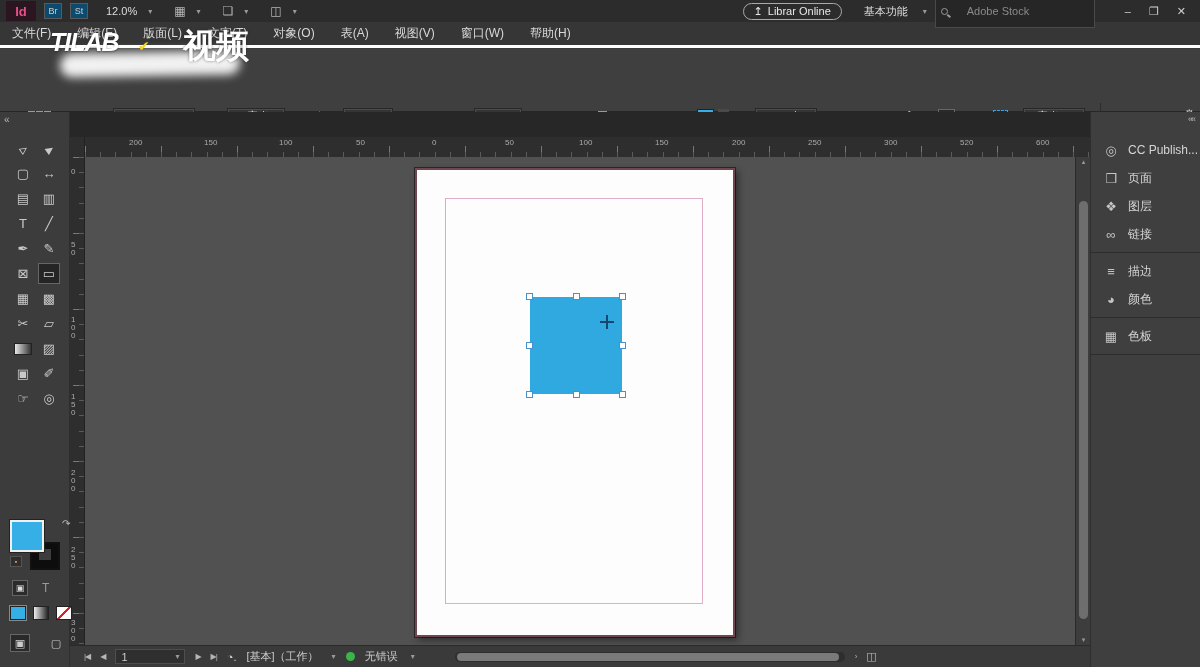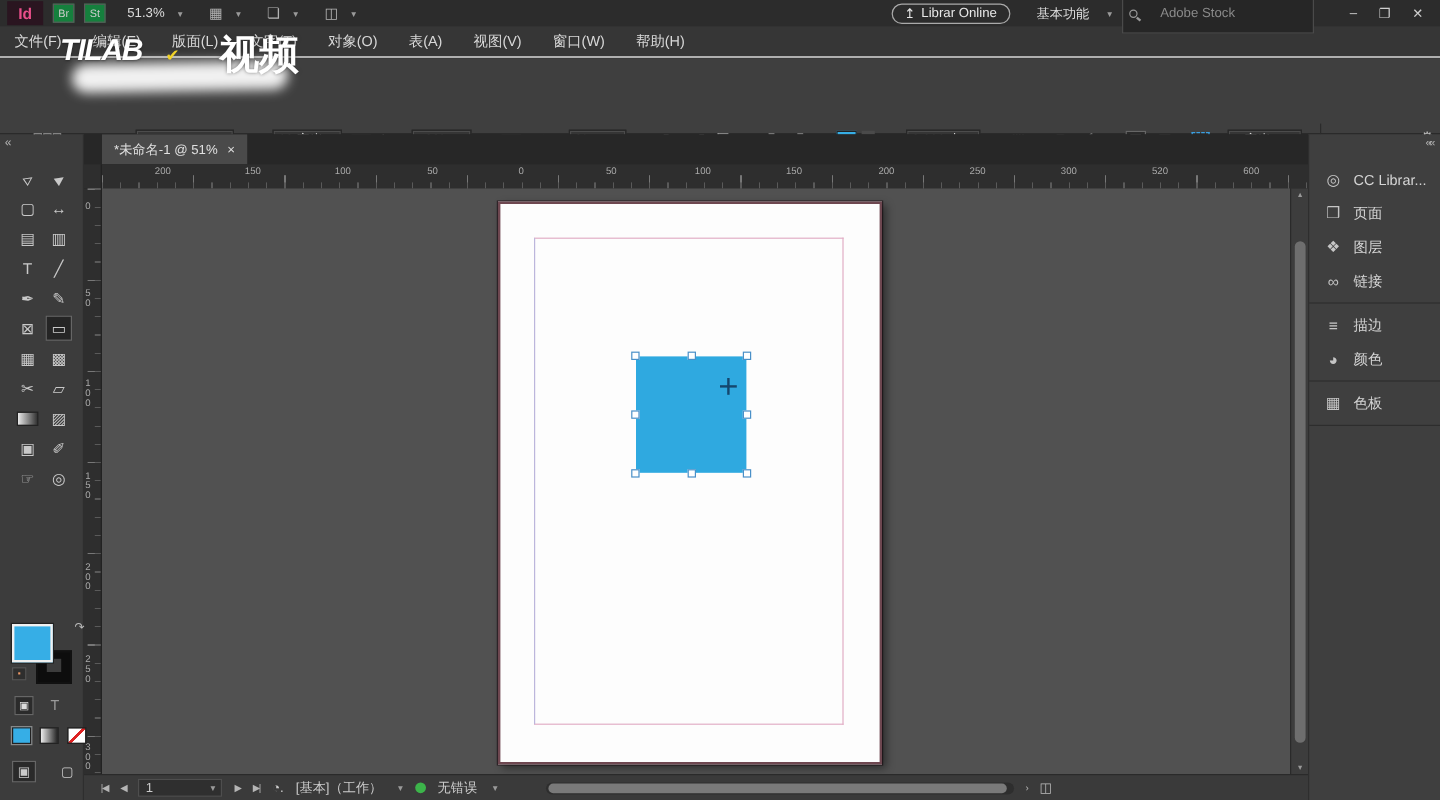--- a/index.html
+++ b/index.html
@@ -1,32 +1,32 @@
 <!DOCTYPE html>
 <html><head>
 <meta charset="utf-8">
 <style>
   *{margin:0;padding:0;box-sizing:border-box;font-family:"Liberation Sans","DejaVu Sans",sans-serif;}
   html,body{width:1200px;height:667px;overflow:hidden;background:#3a3a3a;color:#cfcfcf;}
   .abs{position:absolute;}
   
   .appbar{position:absolute;left:0;top:0;width:1200px;height:22px;background:#2c2c2c;display:flex;align-items:center;gap:8px;padding:0 6px;z-index:5;}
   .idlogo{width:30px;height:20px;background:#2a1520;color:#e94f8a;font-weight:bold;font-size:13px;display:flex;align-items:center;justify-content:center;}
-  .sqbtn{width:18px;height:16px;background:#15803d;border:1px solid #5a5a5a;color:#ccc;font-size:9px;display:flex;align-items:center;justify-content:center;}
+  .sqbtn{width:18px;height:16px;background:#0c4a6e;border:1px solid #5a5a5a;color:#ccc;font-size:9px;display:flex;align-items:center;justify-content:center;}
   .zoomctl{font-size:11px;color:#ddd;margin-left:10px;}
   .ddc{color:#9a9a9a;font-size:8px;margin-left:3px;}
   .grpicon{color:#b5b5b5;font-size:12px;margin-left:14px;}
   .pill{margin-left:auto;border:1px solid #aaa;border-radius:10px;height:17px;display:flex;align-items:center;gap:5px;padding:0 10px;color:#e8e8e8;font-size:11px;}
   .wsname{font-size:11px;color:#ddd;margin:0 4px 0 14px;}
   .stock{width:160px;height:16px;background:#262626;border:1px solid #4a4a4a;display:flex;align-items:center;gap:19px;padding:16px 5px;color:#8a8a8a;font-size:11px;}
   .lens{width:7px;height:7px;border:1.5px solid #9a9a9a;border-radius:50%;position:relative;}
   .lens::after{content:"";position:absolute;width:4px;height:1.5px;background:#9a9a9a;left:5px;top:6px;transform:rotate(40deg);}
   .winbtns{display:flex;gap:18px;margin-left:22px;margin-right:8px;color:#cfcfcf;font-size:11px;}
   
-  .menubar{position:absolute;left:0;top:22px;width:1200px;height:26px;background:#363636;display:flex;align-items:center;gap:26px;padding:0 12px;font-size:12px;color:#d8d8d8;border-bottom:1px solid #ffffff;}
+  .menubar{position:absolute;left:0;top:22px;width:1200px;height:26px;background:#363636;display:flex;align-items:center;gap:26px;padding:0 12px;font-size:12px;color:#d8d8d8;border-bottom:3px solid #ffffff;}
   
   .ctrlbar{position:absolute;left:0;top:49px;width:1200px;height:63px;background:#3f3f3f;border-bottom:1px solid #262626;font-size:11px;}
   .fld{position:absolute;height:17px;background:#353535;border:1px solid #272727;box-shadow:0 0 0 1px #4c4c4c inset;display:flex;align-items:center;padding:0 4px;color:#e3e3e3;}
   .lab{position:absolute;color:#cfcfcf;}
   .stp{position:absolute;width:9px;height:17px;display:flex;flex-direction:column;align-items:center;justify-content:center;color:#9a9a9a;font-size:5px;line-height:4px;}
   .stp::before{content:"▴";}.stp::after{content:"▾";}
   .dda{position:absolute;width:14px;height:17px;display:flex;align-items:center;justify-content:center;color:#9a9a9a;font-size:8px;}
   .dda::after{content:"▾";}
   .chain{position:absolute;width:16px;height:26px;background:#2b2b2b;border:1px solid #555;color:#ddd;font-size:11px;display:flex;align-items:center;justify-content:center;}
   .cicon{position:absolute;color:#b8b8b8;font-size:12px;}
@@ -115,21 +115,21 @@
   .wm-check{left:138px;top:38px;color:#f2d327;font-size:14px;font-weight:bold;}
   .wm-cjk{left:183px;top:24px;font-size:33px;font-weight:900;color:#fff;text-shadow:0 0 3px rgba(40,40,40,.55);filter:blur(.3px);}
 </style>
 </head>
 <body>
 
 <div class="appbar">
   <div class="idlogo">Id</div>
   <div class="sqbtn">Br</div>
   <div class="sqbtn">St</div>
-  <span class="zoomctl">51.3%</span>
+  <span class="zoomctl">12.0%</span>
     <span class="ddc">▾</span>
   <span class="grpicon">▦</span>
     <span class="ddc">▾</span>
   <span class="grpicon">❏</span>
     <span class="ddc">▾</span>
   <span class="grpicon">◫</span>
     <span class="ddc">▾</span>
   <div class="pill">
       <span>↥</span>
       <span>Librar Online</span>
@@ -293,26 +293,20 @@
     <span class="apchip ap-grad"></span>
     <span class="apchip ap-none"></span>
   </div>
   <div class="viewrow">
     <span class="vbox act">▣</span>
     <span class="vbox">▢</span>
   </div>
 </div>
 
 <div class="docarea">
-  <div class="tabbar">
-    <div class="dtab">
-      <span>*未命名-1 @ 51%</span>
-      <span>×</span>
-    </div>
-  </div>
   <div class="rulerrow">
     <div class="rcorner"></div>
     <div class="hruler">
       <span style="left:44px;">200</span>
         <span style="left:119px;">150</span>
       <span style="left:194px;">100</span>
         <span style="left:271px;">50</span>
       <span style="left:347px;">0</span>
         <span style="left:420px;">50</span>
       <span style="left:494px;">100</span>
@@ -378,21 +372,21 @@
     <span style="color:#bbb;">◫</span>
   </div>
 </div>
 
 <div class="rightpanel">
   <span class="rphead">««</span>
   <div class="rpbody">
     <div class="pgroup">
       <div class="prow">
           <span class="picon">◎</span>
-          <span>CC Librar...</span>
+          <span>CC Publish...</span>
         </div>
       <div class="prow">
           <span class="picon">❒</span>
           <span>页面</span>
         </div>
       <div class="prow">
           <span class="picon">❖</span>
           <span>图层</span>
         </div>
       <div class="prow">

